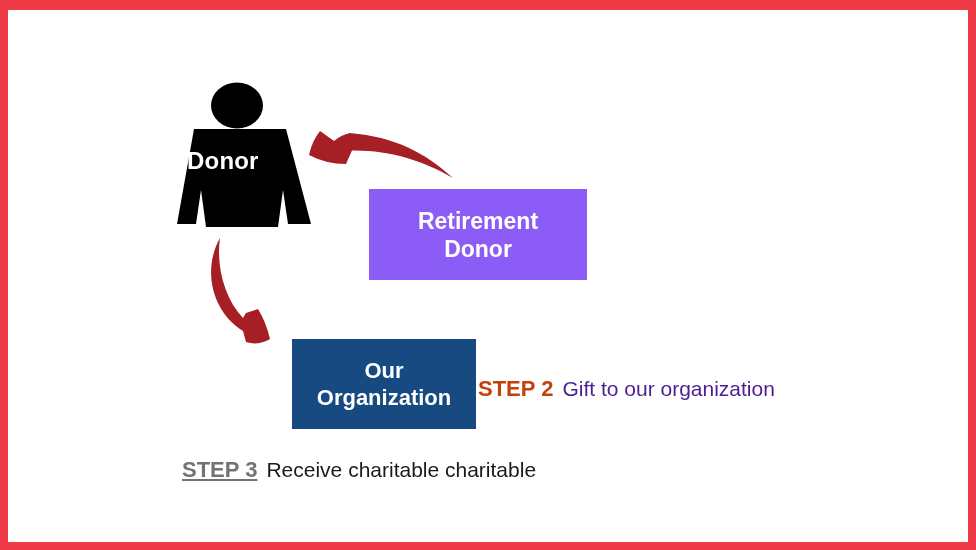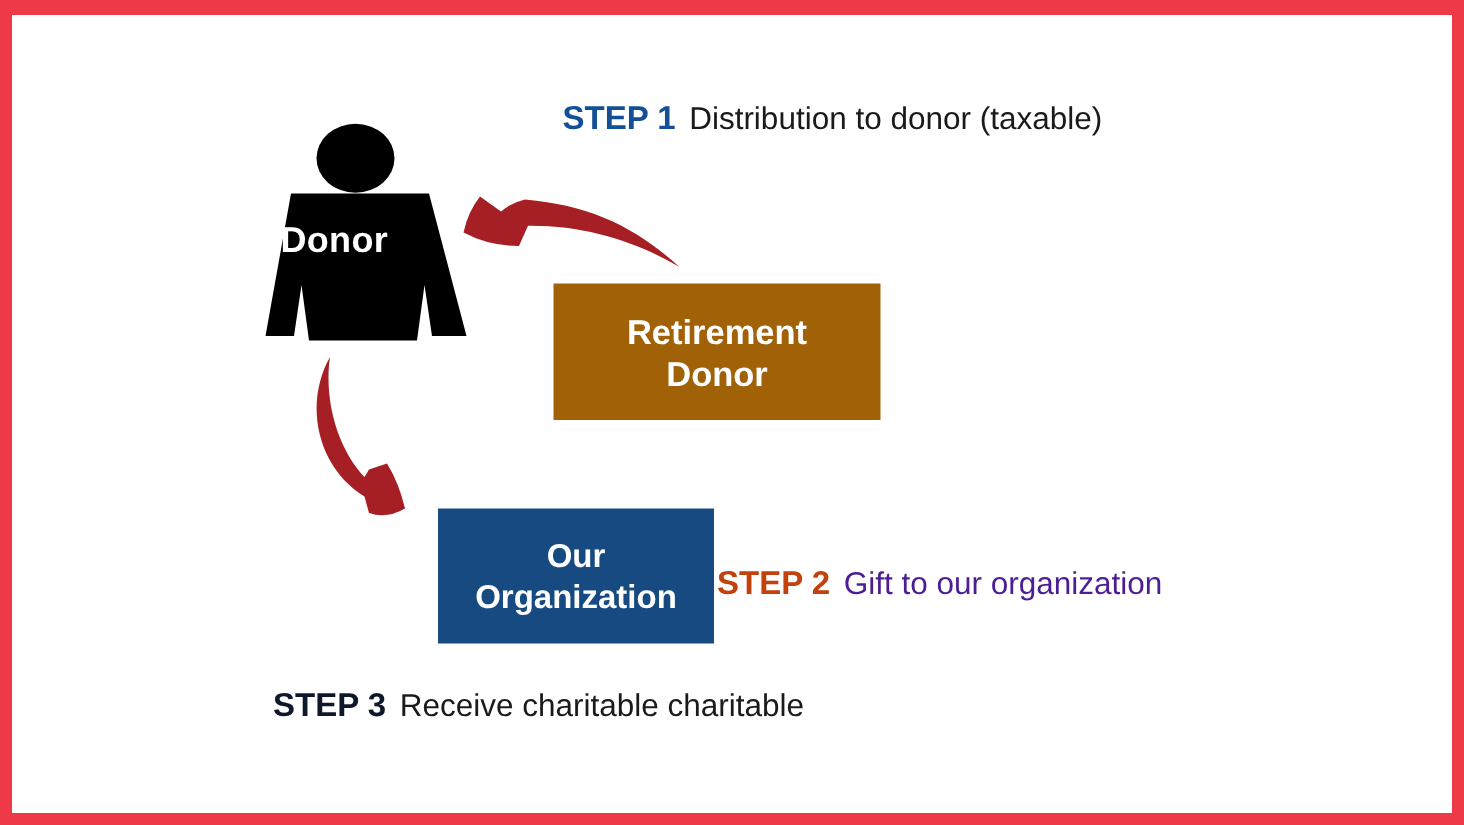--- a/index.html
+++ b/index.html
@@ -56,36 +56,33 @@
          L246,313
          L258,309
          Q266,322 270,339
          Q258,346 246,342
          L243,331
          C212,312 202,270 220,238 Z" style="fill: rgb(165, 31, 36);"></path>
   </svg>
 
   <div class="donor-label">Donor</div>
 
-  <div class="box plan" style="background-color: #a16207;">
+  <div class="box plan" style="background-color: #8b5cf6;">
     <div>Retirement</div>
     <div>Donor</div>
   </div>
 
   <div class="box org" style="background-color: rgb(22, 74, 129);">
     <div>Our</div>
     <div>Organization</div>
   </div>
 
-  <div class="step step1">
-    <span class="step-label" style="color: rgb(18, 79, 150);">STEP 1</span><span class="step-text" style="color: rgb(26, 26, 26);">Distribution to donor (taxable)</span>
-  </div>
 
   <div class="step step2">
     <span class="step-label" style="color: #c2410c;">STEP 2</span><span class="step-text" style="color: #4c1d95;">Gift to our organization</span>
   </div>
 
   <div class="step step3">
-    <span class="step-label" style="color: #0f172a;">STEP 3</span><span class="step-text" style="color: rgb(26, 26, 26);">Receive charitable charitable</span>
+    <span class="step-label" style="color: #737373; text-decoration: underline;">STEP 3</span><span class="step-text" style="color: rgb(26, 26, 26);">Receive charitable charitable</span>
   </div>
 
   <div class="frame" style="border-color: rgb(238, 58, 71);"></div>
 </div>
 
 </body></html>

